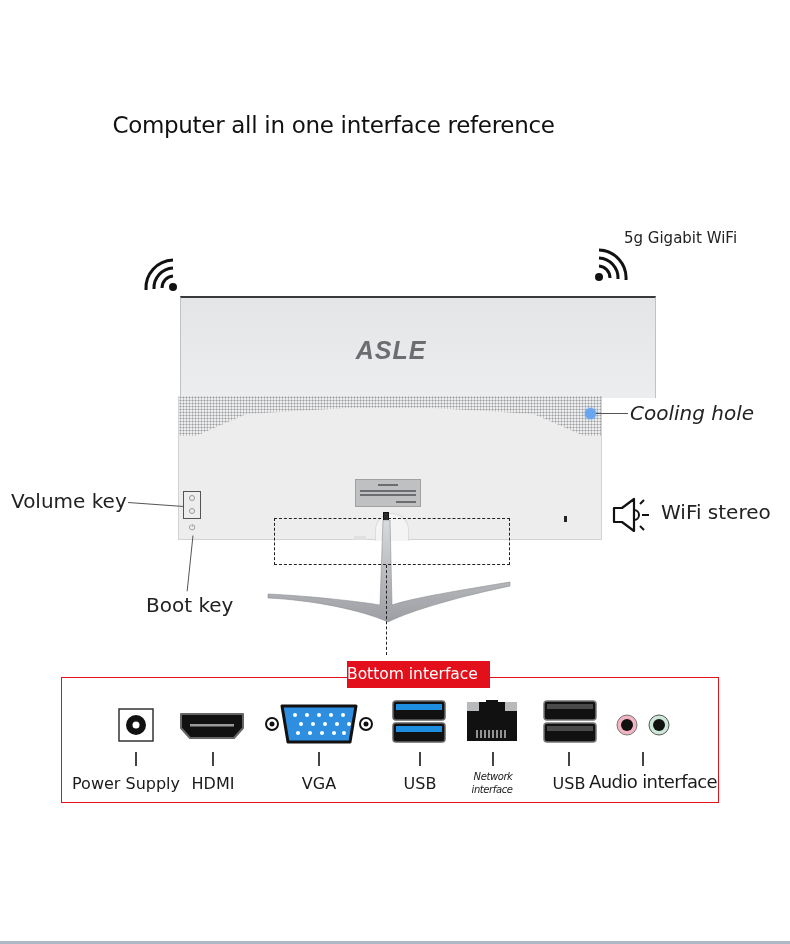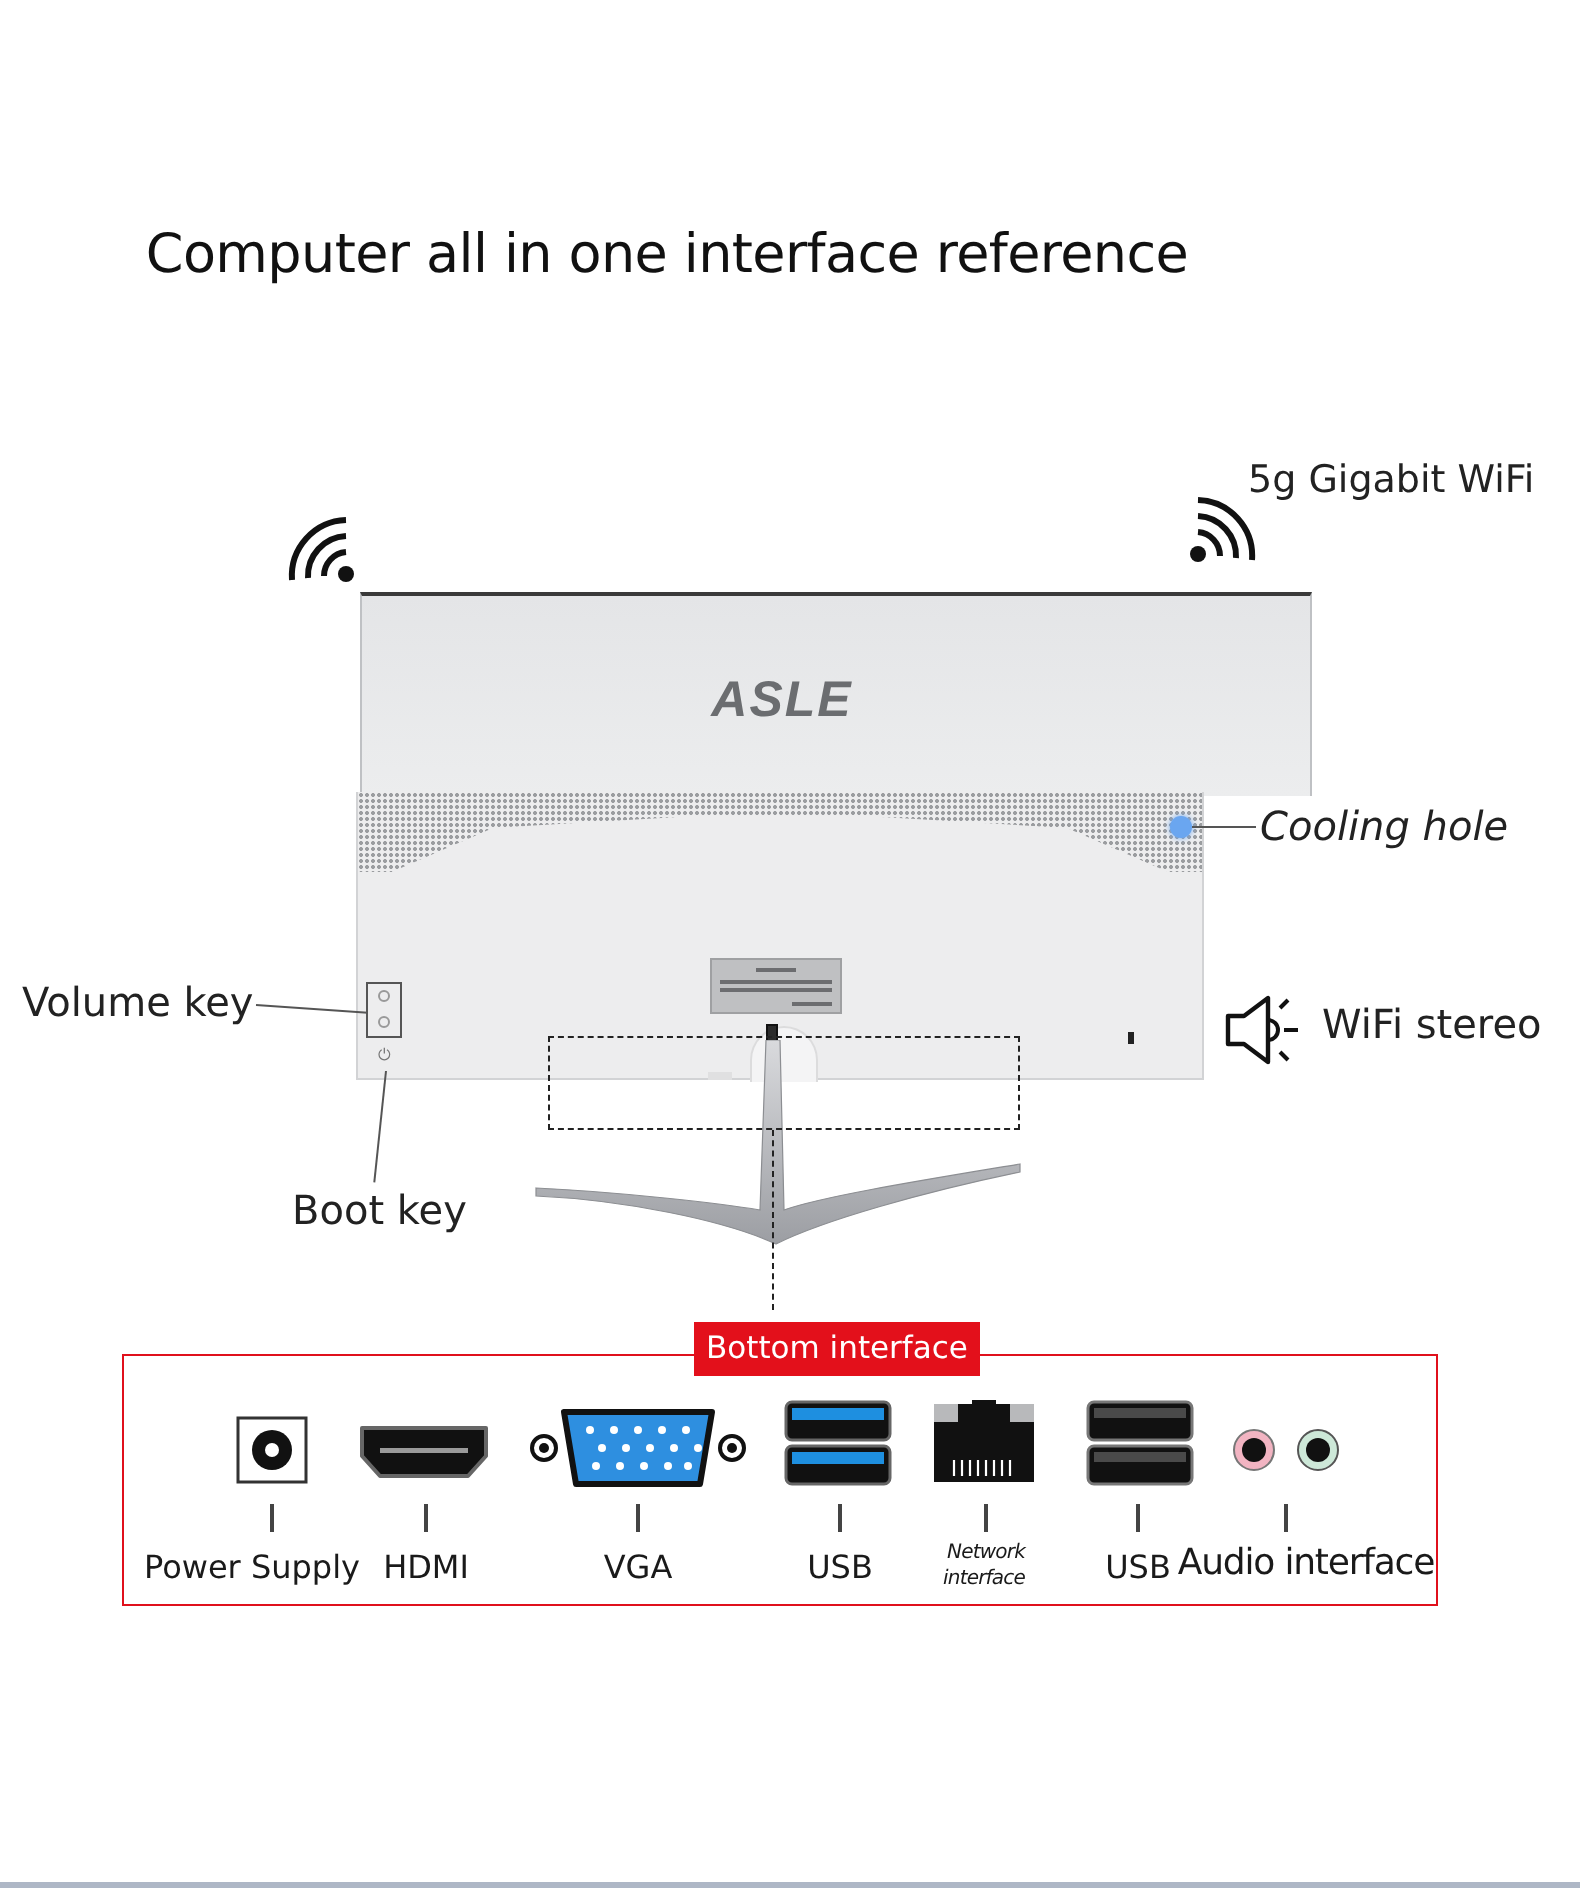--- a/index.html
+++ b/index.html
@@ -3,21 +3,21 @@
   <meta charset="utf-8">
   <style>
     * { box-sizing: border-box; margin: 0; padding: 0; }
     html, body { width: 790px; height: 944px; background: #ffffff; overflow: hidden; }
     body { position: relative; font-family: "DejaVu Sans", "Liberation Sans", sans-serif; color: #1a1a1a; }
 
     .abs { position: absolute; }
 
     .page-title {
       position: absolute; left: 0; top: 112px; width: 667px; text-align: center;
-      font-size: 27px; font-weight: normal; letter-spacing: -0.3px; color: #111;
+      font-size: 23px; font-weight: normal; letter-spacing: -0.3px; color: #111;
     }
 
     
     .monitor-top {
       position: absolute; left: 180px; top: 296px; width: 476px; height: 102px;
       background: linear-gradient(#e4e5e7, #ecedee);
       border-top: 2px solid #3a3a3a; border-left: 1px solid #bfc1c4; border-right: 1px solid #bfc1c4;
     }
     .logo {
       position: absolute; left: 0; width: 420px; top: 38px; text-align: center;
@@ -53,21 +53,21 @@
       border: 1.5px solid #555;
     }
     .vol-box span { position: absolute; left: 5px; width: 6px; height: 6px; border-radius: 50%; border: 1px solid #999; font-size: 5px; }
     .power-btn { position: absolute; left: 189px; top: 523px; font-size: 8px; color: #777; }
 
     
     .stand { position: absolute; left: 262px; top: 520px; }
 
     
     .label { position: absolute; font-size: 20px; color: #222; white-space: nowrap; }
-    .wifi-label { left: 624px; top: 229px; font-size: 19px; }
+    .wifi-label { left: 624px; top: 229px; font-size: 15px; }
     .cool-label { left: 630px; top: 401px; font-style: italic; }
     .stereo-label { left: 661px; top: 500px; }
     .vol-label { left: 11px; top: 489px; }
     .boot-label { left: 146px; top: 593px; }
 
     .line { position: absolute; background: #555; height: 1px; transform-origin: 0 50%; }
 
     .cool-dot {
       position: absolute; left: 585px; top: 408px; width: 11px; height: 11px; border-radius: 50%;
       background: #6aa6f0; box-shadow: 0 0 3px #6aa6f0;
@@ -82,21 +82,21 @@
       border-left: 1.5px dashed #222;
     }
 
     
     .panel {
       position: absolute; left: 61px; top: 677px; width: 658px; height: 126px;
       border: 1.5px solid #e0101c;
     }
     .panel-title {
       position: absolute; left: 347px; top: 661px; width: 143px; height: 27px;
-      background: #e3101b; color: #fff; font-size: 15.5px; text-align: center; line-height: 27px;
+      background: #e3101b; color: #fff; font-size: 15.5px; line-height: 27px;
     }
     .port { position: absolute; }
     .tick { position: absolute; width: 1.5px; height: 14px; background: #444; }
     .port-label { position: absolute; font-size: 16px; color: #1a1a1a; text-align: right; white-space: nowrap; transform: translateX(-50%); }
     .port-label.small { font-size: 18px; letter-spacing: -0.6px; }
     .port-label.two { line-height: 13px; font-size: 10px; letter-spacing: -0.4px; font-style: italic; }
 
     .bottom-strip { position: absolute; left: 0; top: 941px; width: 790px; height: 3px; background: #aeb7c6; }
   </style>
 </head>

